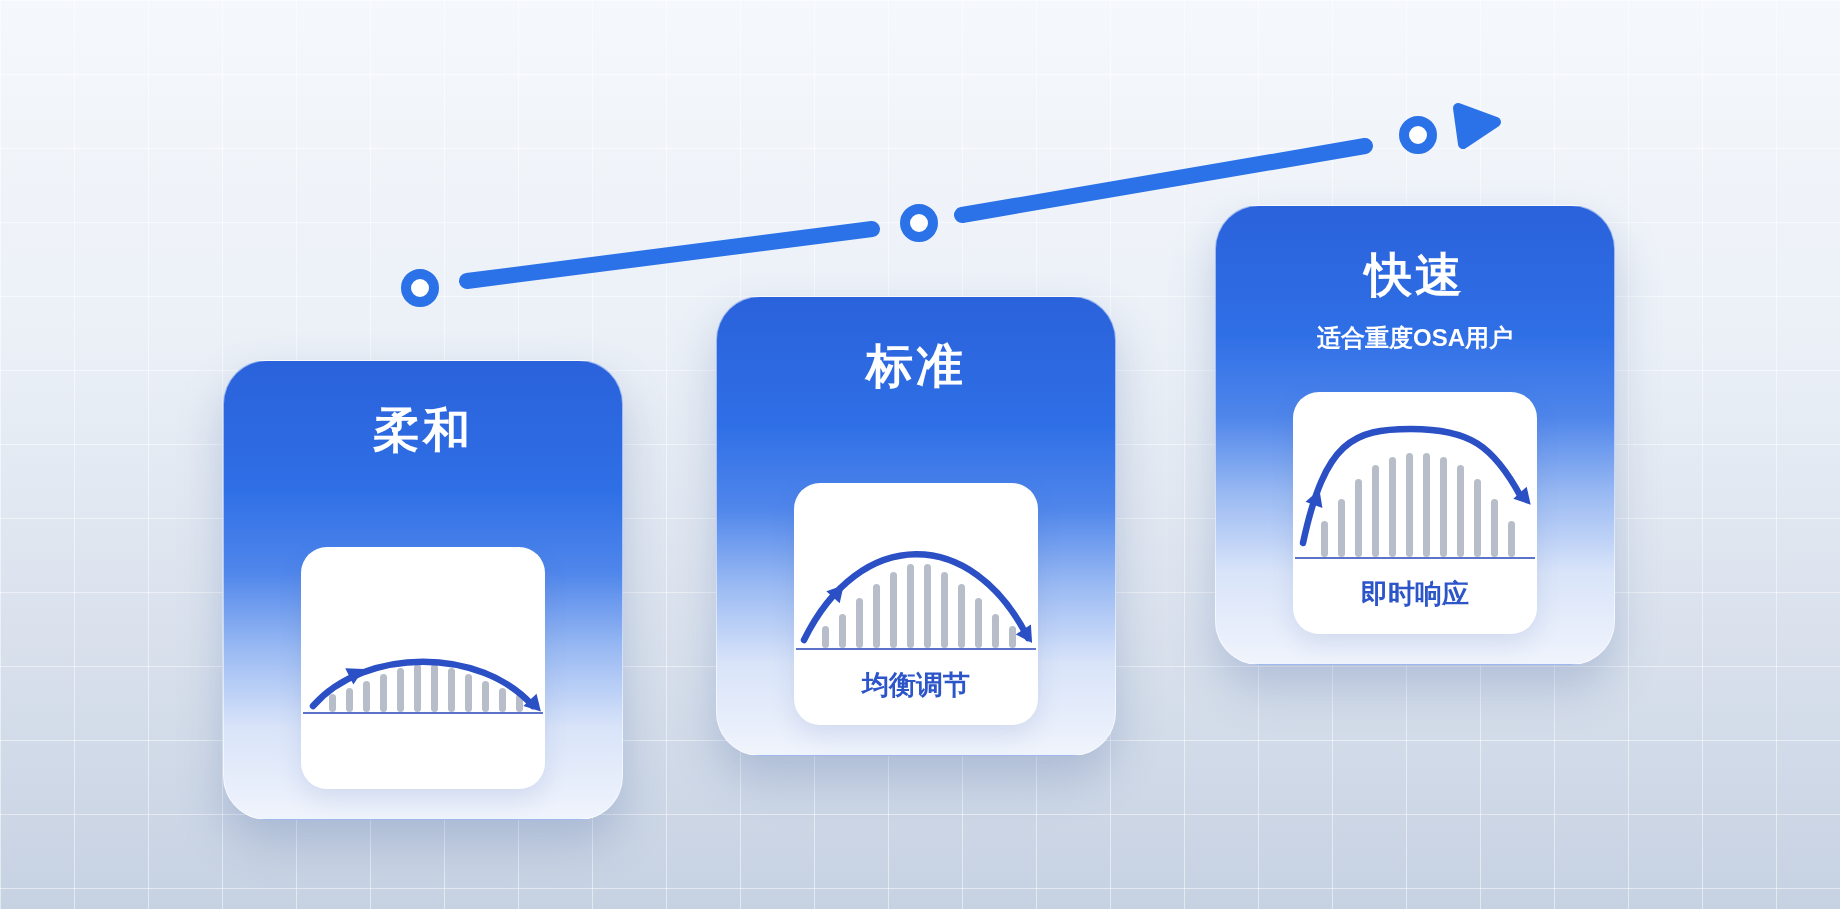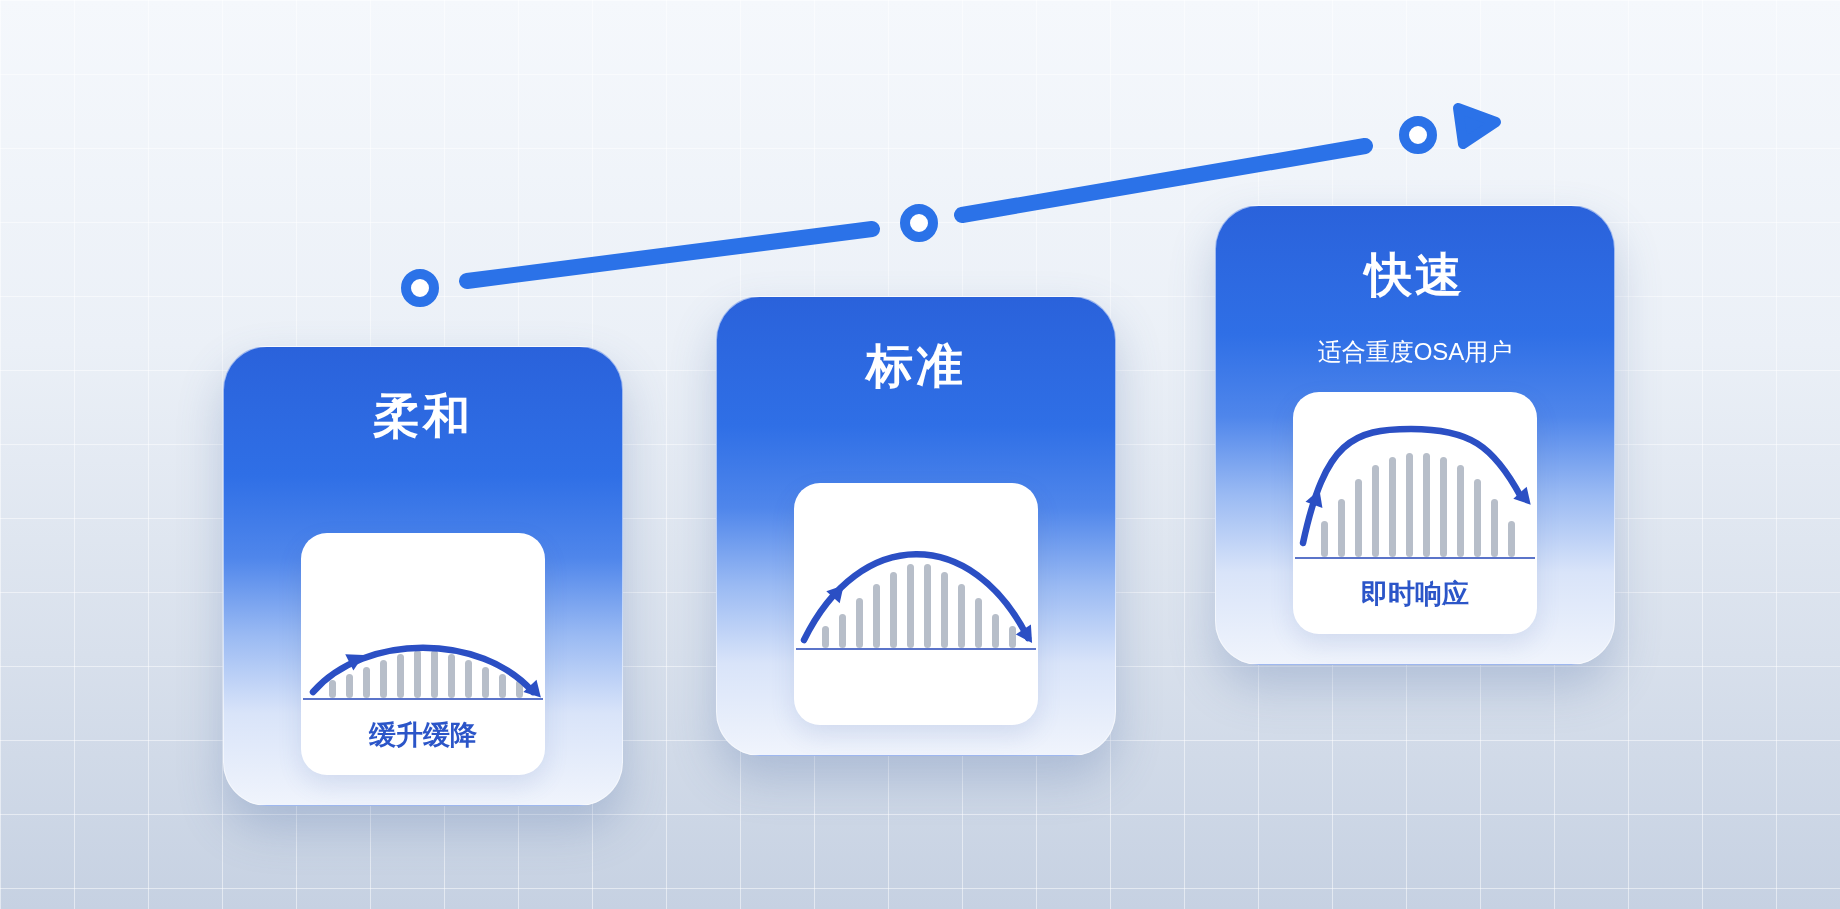--- a/index.html
+++ b/index.html
@@ -18,26 +18,26 @@
   }
   .progression { position:absolute; left:0; top:0; width:1840px; height:909px; pointer-events:none; }
 
   .card {
     position:absolute; width:400px; height:460px; border-radius:44px;
     background:linear-gradient(180deg,#2A62DB 0%, #2F6FE6 28%, #4F86EB 46%, #9ABAF3 63%, #D9E4F9 80%, #F0F4FC 100%);
     box-shadow:0 22px 45px rgba(87,116,170,0.30);
     border:1px solid rgba(255,255,255,0.55);
     text-align:center; color:#ffffff;
   }
-  .card-1 { left:223px; top:346px; }
+  .card-1 { left:223px; top:360px; }
   .card-2 { left:716px; top:296px; }
   .card-3 { left:1215px; top:205px; }
 
   .card-title { font-size:47px; font-weight:700; padding-top:38px; letter-spacing:3px; }
-  .card-subtitle { font-size:24px; margin-top:29px; font-weight:400; }
+  .card-subtitle { font-size:24px; margin-top:15px; font-weight:700; }
 
   .chart-box {
     position:absolute; left:50%; top:186px; transform:translateX(-50%);
     width:244px; height:242px; border-radius:26px; overflow:hidden;
     background:#ffffff;
     box-shadow:0 10px 24px rgba(70,100,170,0.14);
   }
   .mini-chart { display:block; width:100%; height:168px; }
   .chart-label {
     height:68px; display:flex; align-items:center; justify-content:center;
@@ -78,21 +78,20 @@
         </g>
         <path d="M10 159 C 62 100 178 100 230 159" fill="none" stroke="#2B4FC4" stroke-width="6.5" stroke-linecap="round"></path>
         <g transform="translate(49,128) rotate(-27)">
           <path d="M-3 -9 L13 0 L-3 9 Z" fill="#2B4FC4"></path>
         </g>
         <g transform="translate(229,155) rotate(47)">
           <path d="M-3 -9 L13 0 L-3 9 Z" fill="#2B4FC4"></path>
         </g>
         <line x1="0" y1="166" x2="240" y2="166" stroke="#5B74C9" stroke-width="2"></line>
       </svg>
-      <div class="chart-label">缓升缓降</div>
     </div>
   </section>
 
   <section class="card card-2">
     <h2 class="card-title">标准</h2>
     <div class="chart-box">
       <svg class="mini-chart" viewBox="0 0 240 168" aria-hidden="true">
         <g fill="#B7BEC9">
           <rect x="26" y="143" width="7" height="22" rx="3.5"></rect>
           <rect x="43" y="131" width="7" height="34" rx="3.5"></rect>
@@ -109,20 +108,21 @@
         </g>
         <path d="M8 157 C 64 43 176 43 232 155" fill="none" stroke="#2B4FC4" stroke-width="6.5" stroke-linecap="round"></path>
         <g transform="translate(39,112) rotate(-48)">
           <path d="M-3 -9 L13 0 L-3 9 Z" fill="#2B4FC4"></path>
         </g>
         <g transform="translate(229,149) rotate(57)">
           <path d="M-3 -9 L13 0 L-3 9 Z" fill="#2B4FC4"></path>
         </g>
         <line x1="0" y1="166" x2="240" y2="166" stroke="#5B74C9" stroke-width="2"></line>
       </svg>
+      <div class="chart-label">均衡调节</div>
     </div>
   </section>
 
   <section class="card card-3">
     <h2 class="card-title">快速</h2>
     <p class="card-subtitle">适合重度OSA用户</p>
     <div class="chart-box">
       <svg class="mini-chart" viewBox="0 0 240 168" aria-hidden="true">
         <g fill="#B7BEC9">
           <rect x="26" y="129" width="7" height="36" rx="3.5"></rect>

